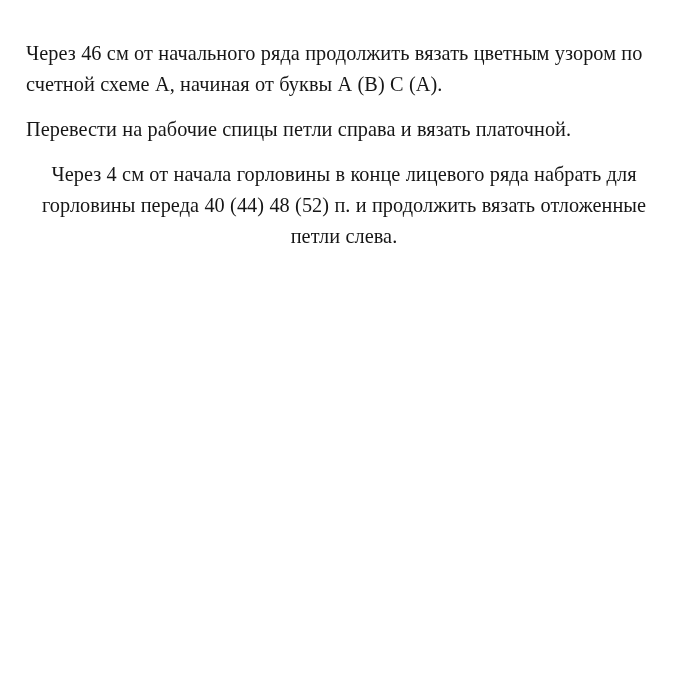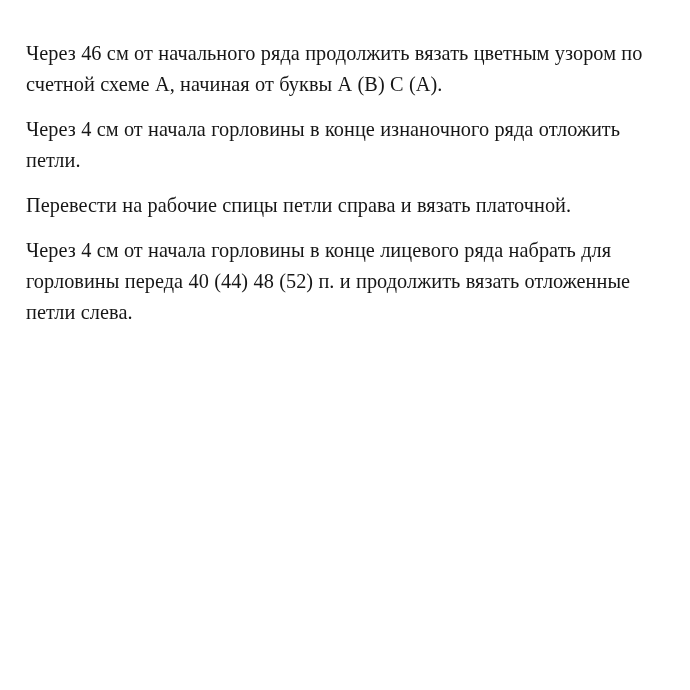--- a/index.html
+++ b/index.html
@@ -25,23 +25,23 @@
     color: #161616;
     font-size: 20.3px;
     line-height: 31px;
     text-align: left;
     letter-spacing: 0.05px;
     word-spacing: 0.2px;
     max-width: 642px;
   }
   .para:last-child {
     margin-bottom: 16px;
+    text-align: center;
   }
 </style>
 </head>
 <body>
 
 <div id="page">
   <p class="para">Через 46 см от начального ряда продолжить вязать цветным узором по счетной схеме А, начиная от буквы А (В) С (А).</p>
-  <p class="para">Через 4 см от начала горловины в конце изнаночного ряда отложить петли.</p>
   <p class="para">Перевести на рабочие спицы петли справа и вязать платочной.</p>
   <p class="para">Через 4 см от начала горловины в конце лицевого ряда набрать для горловины переда 40 (44) 48 (52) п. и продолжить вязать отложенные петли слева.</p>
 </div>
 
 </body></html>

